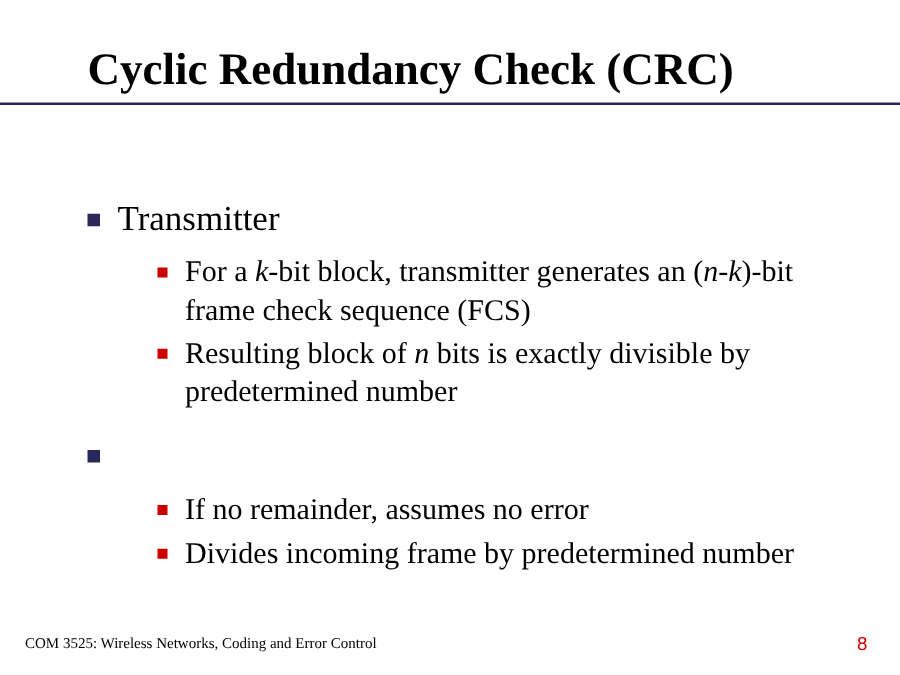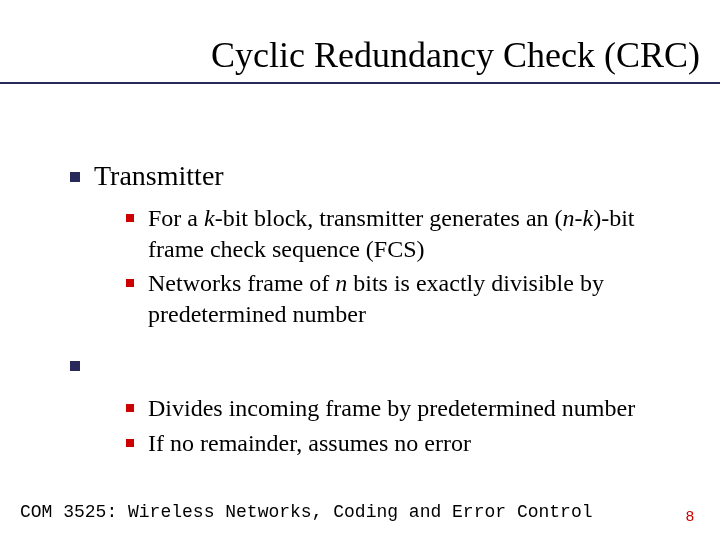--- a/index.html
+++ b/index.html
@@ -17,22 +17,21 @@
     width: 720px;
     height: 540px;
     box-sizing: border-box;
   }
   .title {
     position: absolute;
     top: 34px;
     left: 70px;
     right: 20px;
     font-size: 36px;
-    font-weight: normal;
-    text-align: right;
+    font-weight: bold;
   }
   .underline {
     position: absolute;
     top: 82px;
     left: 0;
     width: 720px;
     height: 2px;
     background: #28285a;
   }
   .content {
@@ -82,22 +81,22 @@
     flex: 1 1 auto;
     font-family: Liberation Serif, serif;
   }
   .italic {
     font-style: italic;
   }
   .footer-left {
     position: absolute;
     bottom: 18px;
     left: 20px;
-    font-family: Liberation Mono, monospace;
-    font-size: 18px;
+    font-family: Liberation Serif, serif;
+    font-size: 12px;
     color: #000;
   }
   .footer-right {
     position: absolute;
     bottom: 16px;
     right: 26px;
     font-family: Arial, Helvetica, sans-serif;
     font-size: 15px;
     color: #cc0000;
   }
@@ -115,35 +114,35 @@
     <div class="level1">
       <span class="sq"></span><span>Transmitter</span>
     </div>
     <div class="level2-group">
       <div class="level2">
         <span class="sq"></span>
         <span class="txt"><span>For a </span><span class="italic">k</span><span>-bit block, transmitter generates an (</span><span class="italic">n-k</span><span>)-bit frame check sequence (FCS)</span></span>
       </div>
       <div class="level2">
         <span class="sq"></span>
-        <span class="txt"><span>Networks frame of </span><span class="italic">n</span><span> bits is exactly divisible by predetermined number</span><span class="italic"></span><span></span></span>
+        <span class="txt"><span>Resulting block of </span><span class="italic">n</span><span> bits is exactly divisible by predetermined number</span><span class="italic"></span><span></span></span>
       </div>
     </div>
 
     <div class="level1">
       <span class="sq"></span>
     </div>
     <div class="level2-group">
       <div class="level2">
         <span class="sq"></span>
-        <span class="txt"><span>Divides incoming frame by predetermined number</span></span>
+        <span class="txt"><span>If no remainder, assumes no error</span></span>
       </div>
       <div class="level2">
         <span class="sq"></span>
-        <span class="txt"><span>If no remainder, assumes no error</span></span>
+        <span class="txt"><span>Divides incoming frame by predetermined number</span></span>
       </div>
     </div>
 
   </div>
 
   <div class="footer-left">COM 3525: Wireless Networks, Coding and Error Control</div>
   <div class="footer-right">8</div>
 
 </div>
 

